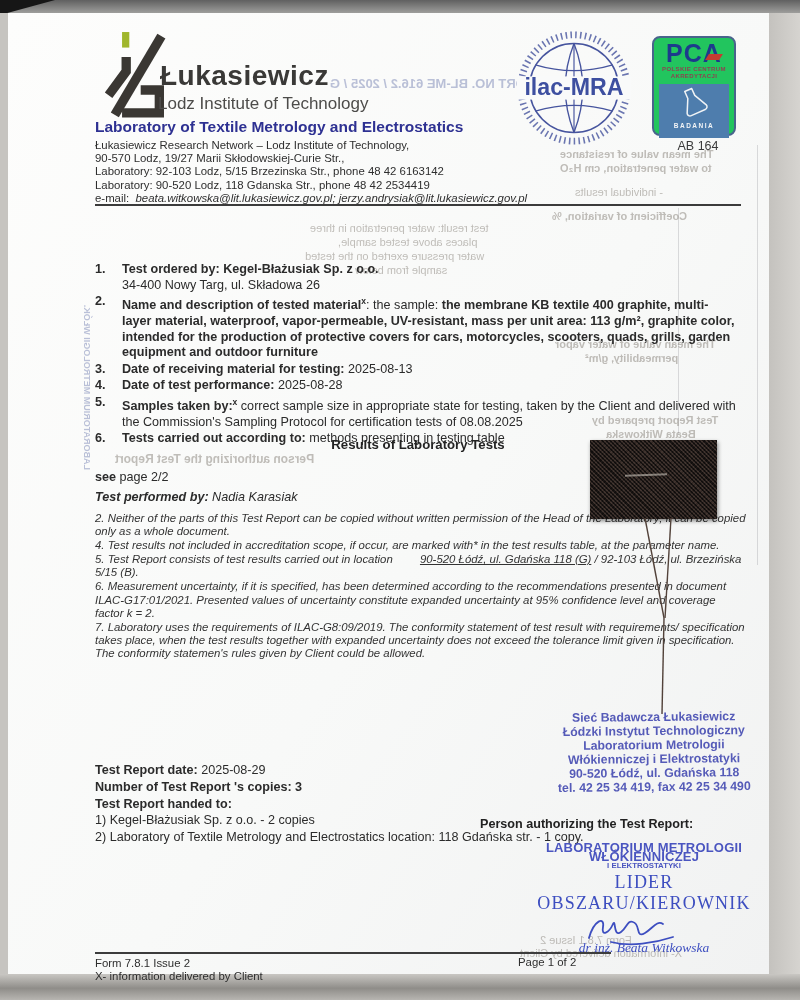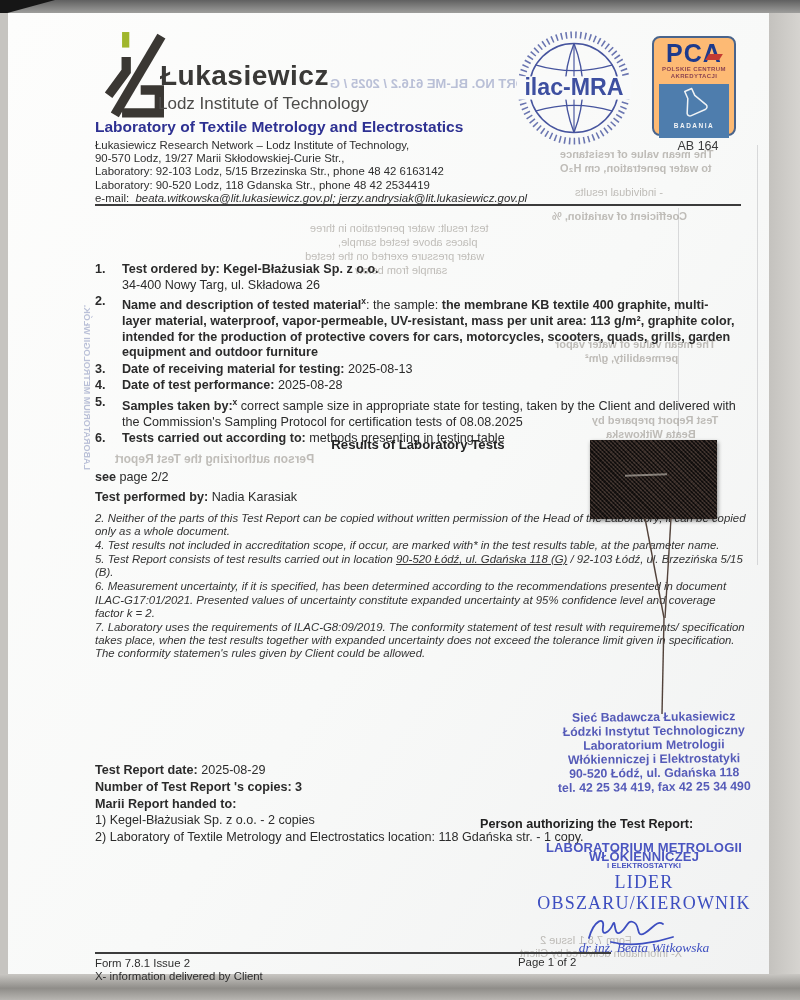--- a/index.html
+++ b/index.html
@@ -29,45 +29,45 @@
   .brand-name{left:160px;top:60px;font-size:28px;font-weight:bold;color:#3a3937;letter-spacing:.5px;}
   .brand-sub{left:158px;top:94px;font-size:17px;color:#4d4c4a;}
   .lab-title{left:95px;top:118px;font-size:15.5px;font-weight:bold;color:#2e3192;}
   .addr{left:95px;top:139px;font-size:11.4px;line-height:13.2px;color:#2e2e2e;}
   .addr .em{font-style:italic;}
   .rule-top{left:95px;top:204px;width:646px;height:2px;background:#3b3b3b;}
 
   
   .ilac{left:516px;top:30px;}
   .pca-card{left:652px;top:36px;width:84px;height:100px;border:2px solid #49648c;border-radius:8px;
-    background:#fdba74;text-align:center;box-sizing:border-box;padding-top:3px;}
+    background:#22c55e;text-align:center;box-sizing:border-box;padding-top:3px;}
   .pca-word{font-size:25px;font-weight:bold;color:#1d3a8c;letter-spacing:1px;line-height:25px;position:relative;display:inline-block;}
   .pca-red{position:absolute;right:1px;top:13px;width:14px;height:6px;background:#c43b31;transform:skewX(-32deg);}
   .pca-sub{font-size:6px;font-weight:bold;color:#8c4450;letter-spacing:.4px;line-height:7px;}
   .pca-square{margin:4px auto 0;width:70px;height:54px;background:#4e7dad;position:relative;}
   .pca-square svg{display:block;margin:2px auto 0;}
   .badania{font-size:6.5px;color:#f2f4f6;letter-spacing:1.5px;font-weight:bold;}
   .cert-no{left:668px;top:139px;width:60px;text-align:center;font-size:12.5px;color:#3b3b3b;}
 
   
   .report-title{left:95px;top:233px;width:646px;text-align:center;font-weight:bold;font-size:13.5px;color:#232323;letter-spacing:.2px;}
   .list{left:95px;top:262px;width:642px;font-size:12.6px;line-height:15.6px;color:#2b2b2b;}
   .item{position:relative;padding-left:27px;margin-bottom:1px;}
   .item .no{position:absolute;left:0;top:0;font-weight:bold;}
   .b{font-weight:bold;}
   sup.xs{font-size:8.5px;font-weight:bold;}
 
   .results-heading{left:95px;top:437px;width:646px;text-align:center;font-weight:bold;font-size:13.2px;color:#232323;}
   .see-line{left:95px;top:470px;font-size:12.6px;color:#2b2b2b;}
-  .performed{left:95px;top:490px;font-size:12.6px;color:#2b2b2b;}
+  .performed{left:95px;top:490px;font-size:12.6px;color:#2b2b2b;font-style:italic;}
 
   
   .notes{left:95px;top:512px;width:652px;font-style:italic;font-size:11.4px;line-height:13.1px;color:#333;}
   .notes p{margin:0 0 1px 0;}
-  .u{text-decoration:underline;}
+  .u{text-decoration:underline;margin-left:24px;}
 
   
   .fabric{left:590px;top:440px;width:127px;height:79px;background-color:#322a27;
     background-image:
       repeating-linear-gradient(45deg,rgba(0,0,0,.5) 0 1.5px,rgba(96,74,64,.28) 1.5px 3px),
       repeating-linear-gradient(-45deg,rgba(0,0,0,.35) 0 1.5px,rgba(70,55,48,.15) 1.5px 3px);
     box-shadow:1px 2px 4px rgba(0,0,0,.45);}
   .fabric .shine{position:absolute;left:35px;top:34px;width:42px;height:2px;background:rgba(215,210,200,.55);transform:rotate(-2deg);}
   .threads{left:620px;top:516px;}
 
@@ -231,21 +231,21 @@
     <g stroke="#52423a" stroke-width="1.4" fill="none">
       <path d="M25,2 L44,102"></path>
       <path d="M51,2 L45,102"></path>
       <path d="M44,102 L42,198"></path>
     </g>
   </svg>
 
   <div class="abs meta">
     <div><span class="b">Test Report date:</span><span> 2025-08-29</span></div>
     <div class="b">Number of Test Report 's copies: 3</div>
-    <div class="b">Marii Report handed to:</div>
+    <div class="b">Test Report handed to:</div>
     <div>1) Kegel-Błażusiak Sp. z o.o. - 2 copies</div>
     <div>2) Laboratory of Textile Metrology and Electrostatics location: 118 Gdańska str. - 1 copy.</div>
   </div>
 
   <div class="abs round-stamp">
     <div>Sieć Badawcza Łukasiewicz</div>
     <div>Łódzki Instytut Technologiczny</div>
     <div>Laboratorium Metrologii</div>
     <div>Włókienniczej i Elektrostatyki</div>
     <div>90-520 Łódź, ul. Gdańska 118</div>

